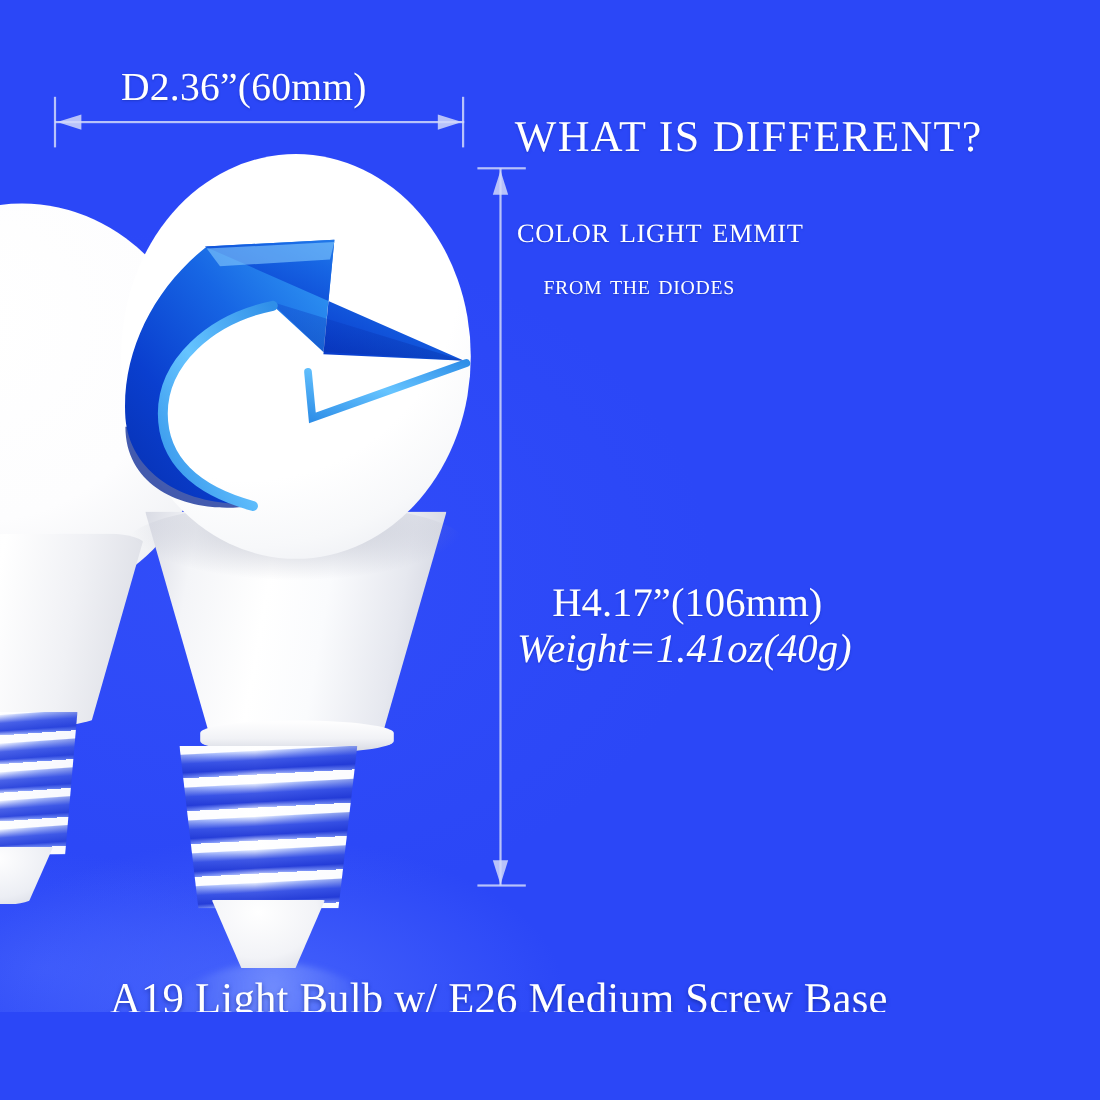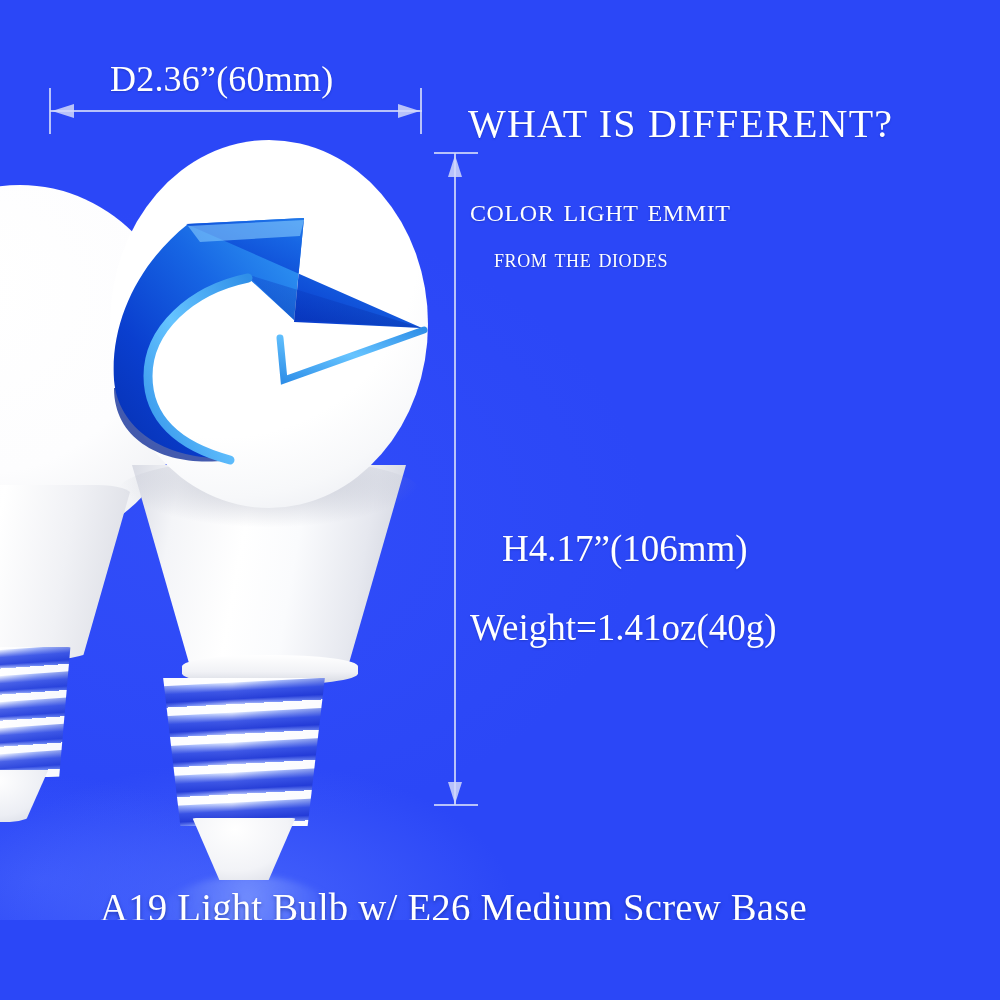--- a/index.html
+++ b/index.html
@@ -151,22 +151,23 @@
   }
   #desc-line-1{left:470px;top:191px;font-size:34px;}
   #desc-line-2{left:470px;top:244px;font-size:26px;margin-left:24px;}
   #desc-line-3{left:470px;top:299px;font-size:30px;}
   #label-height{
     left:470px;top:527px;font-size:37px;
     text-shadow:0 1px 2px rgba(20,40,140,.40);
     margin-left:32px;
   }
   #label-weight{
-    left:470px;top:606px;font-size:37px;
-    text-shadow:0 1px 2px rgba(20,40,140,.40);
+    left:470px;top:569px;font-size:37px;
+    text-shadow:0 1px 2px rgba(20,40,140,.40);
+    font-style:italic;
   }
   #caption-base{
     left:100px;top:884px;font-size:40px;letter-spacing:.2px;
     transform:scaleX(.97);transform-origin:left center;
     text-shadow:0 2px 4px rgba(10,30,120,.55);
   }
 </style>
 </head>
 <body>
 

